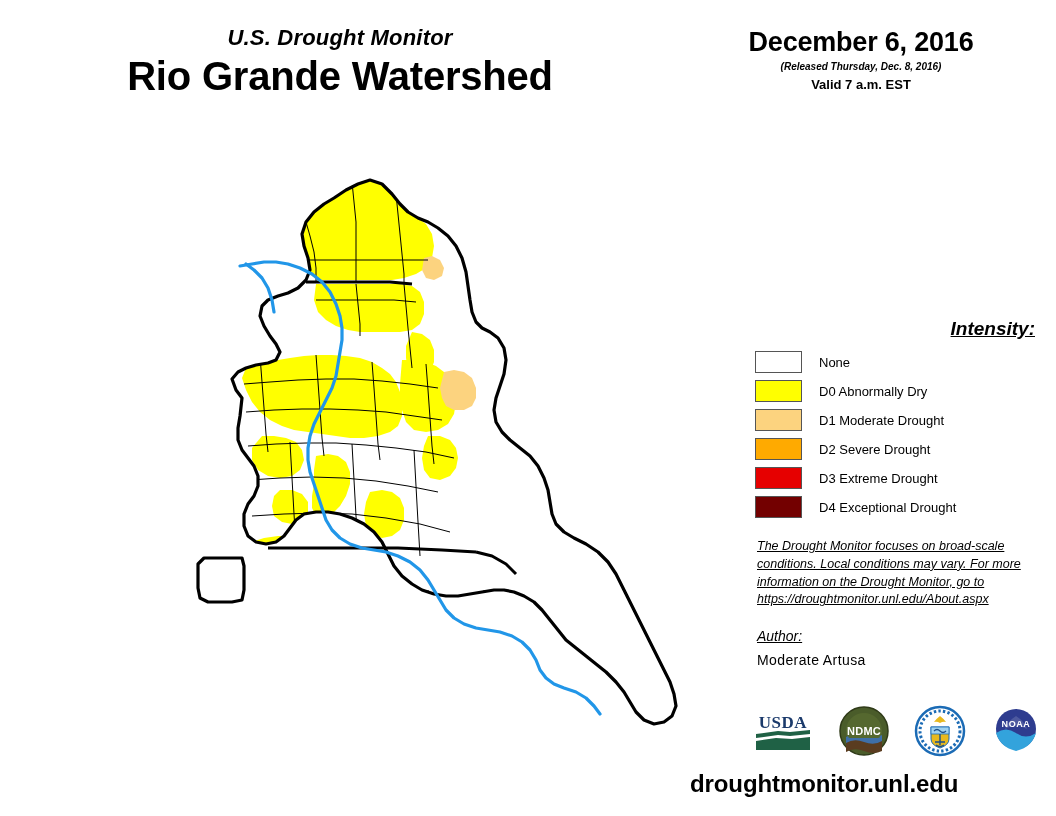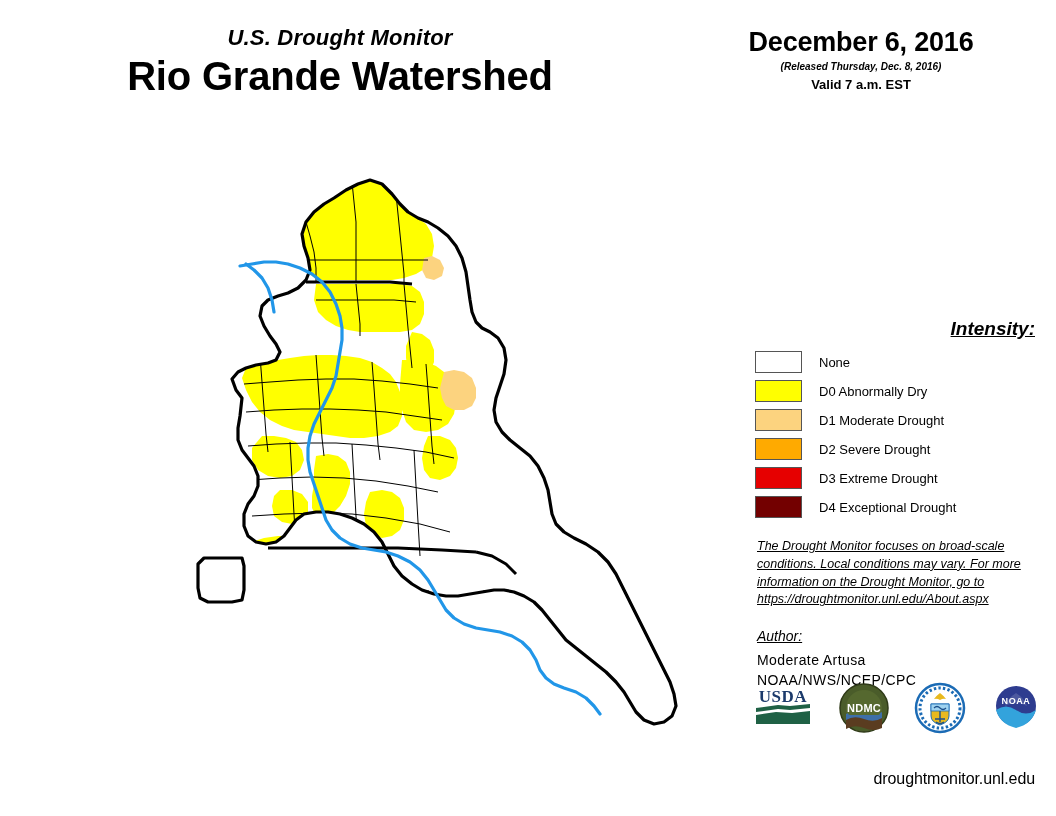--- a/index.html
+++ b/index.html
@@ -139,37 +139,38 @@
   .author-line {
     font-size: 14px;
     line-height: 1.42;
     letter-spacing: 0.4px;
   }
 
   
   #logo-row {
     position: absolute;
     left: 752px;
-    top: 682px;
+    top: 702px;
     width: 290px;
     height: 58px;
     display: flex;
+    align-items: center;
     justify-content: space-between;
   }
   .logo { display: block; }
 
   
   #footer-url {
     position: absolute;
     left: 690px;
     top: 770px;
     width: 345px;
-    text-align: right;
-    font-size: 16px;
-    font-weight: normal;
+    text-align: left;
+    font-size: 24px;
+    font-weight: bold;
     letter-spacing: -0.1px;
   }
 </style>
 </head>
 <body>
 
 <div id="header-left">
   <div id="subtitle-line">U.S. Drought Monitor</div>
   <div id="main-title">Rio Grande Watershed</div>
 </div>
@@ -391,21 +392,20 @@
     <span class="legend-swatch" style="background:#730000"></span>
     <span class="legend-label">D4 Exceptional Drought</span>
   </div>
 </div>
 
 <div id="disclaimer">The Drought Monitor focuses on broad-scale conditions. Local conditions may vary. For more information on the Drought Monitor, go to https://droughtmonitor.unl.edu/About.aspx</div>
 
 <div id="author-block">
   <div id="author-title">Author:</div>
   <div class="author-line">Moderate Artusa</div>
-  <div class="author-line">NOAA/NWS/NCEP/CPC</div>
 </div>
 
 <div id="logo-row">
 
   <svg class="logo" width="62" height="46" viewBox="0 0 62 46">
     <text x="31" y="20" text-anchor="middle" font-family="Liberation Serif, serif" font-size="17" font-weight="bold" fill="#1B3A6B" letter-spacing="0.5">USDA</text>
     <path d="M4,26 L26,23 L38,24 L58,22 L58,26 L38,28 L26,27 L4,30 Z" fill="#1F6145"></path>
     <path d="M4,33 L24,30 L40,31 L58,29 L58,42 L4,42 Z" fill="#1F6145"></path>
   </svg>
 

